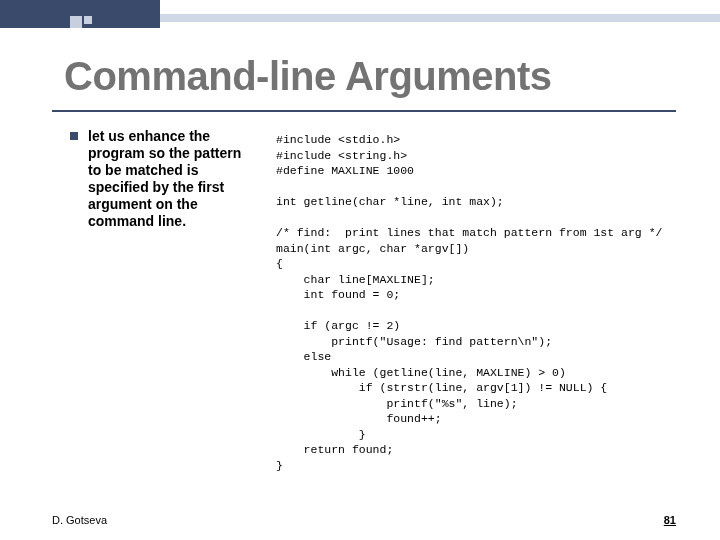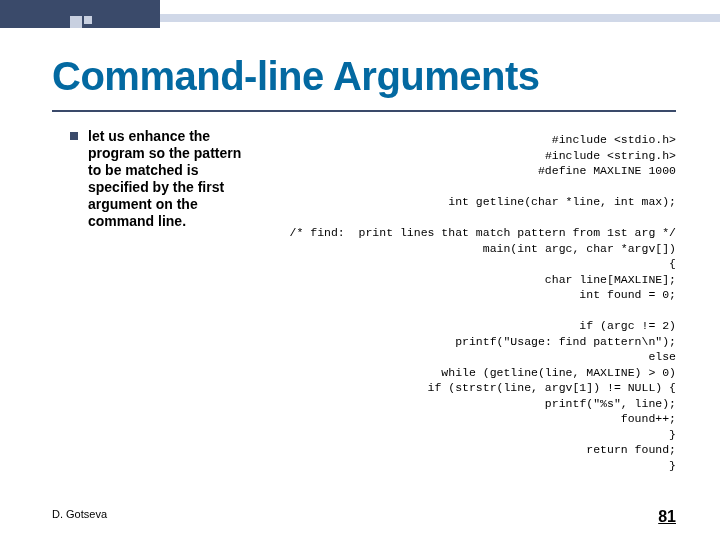--- a/index.html
+++ b/index.html
@@ -44,24 +44,24 @@
     background: #c8d0e0;
   }
   .decor-squares .sq.small {
     width: 8px;
     height: 8px;
     align-self: flex-start;
   }
   .slide-title {
     position: absolute;
     top: 54px;
-    left: 52px;
+    left: 64px;
     font-size: 40px;
     font-weight: bold;
-    color: #0369a1;
+    color: #737373;
     letter-spacing: -0.5px;
   }
   .title-underline {
     position: absolute;
     top: 110px;
     left: 52px;
     right: 44px;
     height: 2px;
     background: #3a4a6a;
   }
@@ -97,41 +97,40 @@
     flex: 1;
   }
   .right-col {
     flex: 1;
     font-family: "Courier New", monospace;
     font-size: 11.5px;
     line-height: 1.35;
     color: #000;
     white-space: pre;
     padding-top: 4px;
-    text-align: right;
   }
   .footer {
     position: absolute;
     bottom: 14px;
     left: 52px;
     right: 44px;
     display: flex;
     justify-content: space-between;
     font-size: 11px;
     color: #000;
   }
   .footer-center {
     position: absolute;
     left: 50%;
     transform: translateX(-50%);
     margin-top: 32px;
   }
   .footer-right {
     font-weight: bold;
-    font-size: 16px;
+    font-size: 11px;
     text-decoration: underline;
   }
 </style>
 </head>
 <body>
 
 <div class="top-bar">
   <div class="top-bar-dark"></div>
   <div class="top-bar-light"></div>
 </div>

